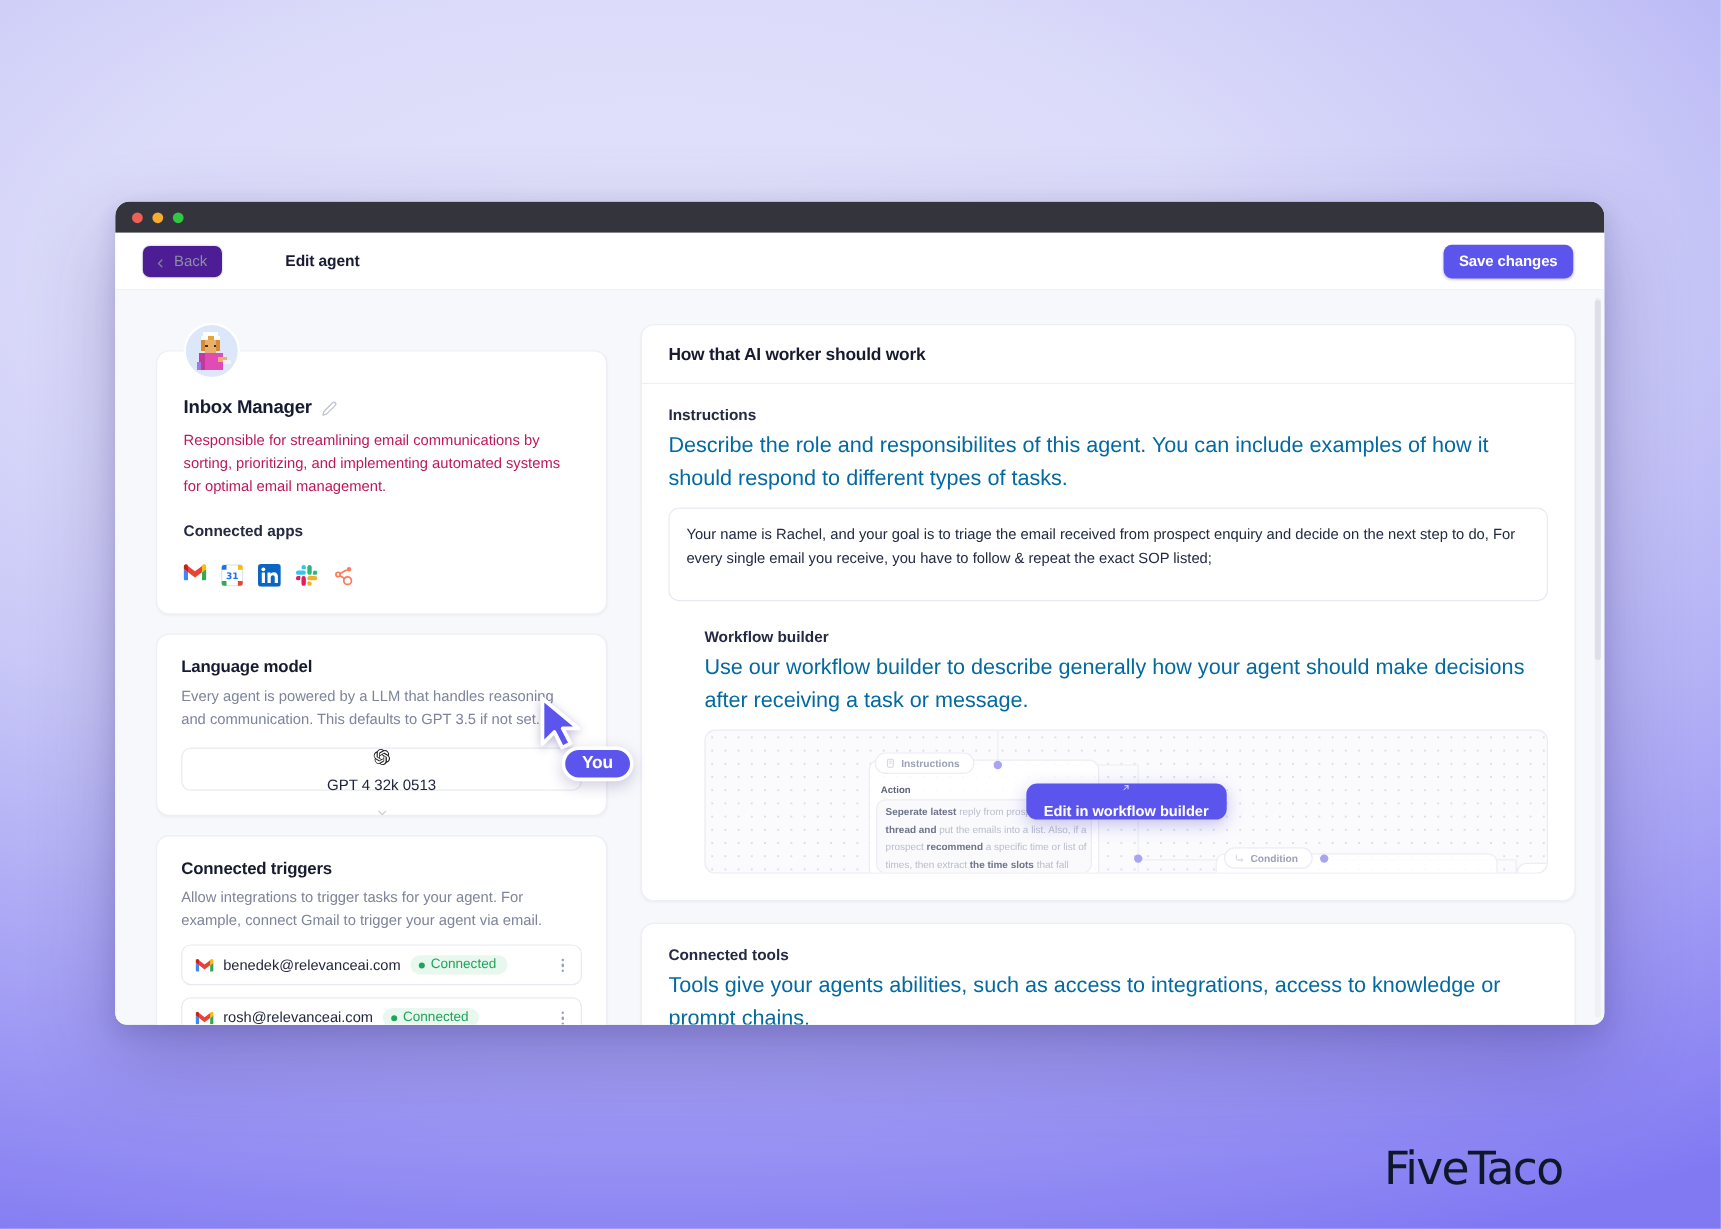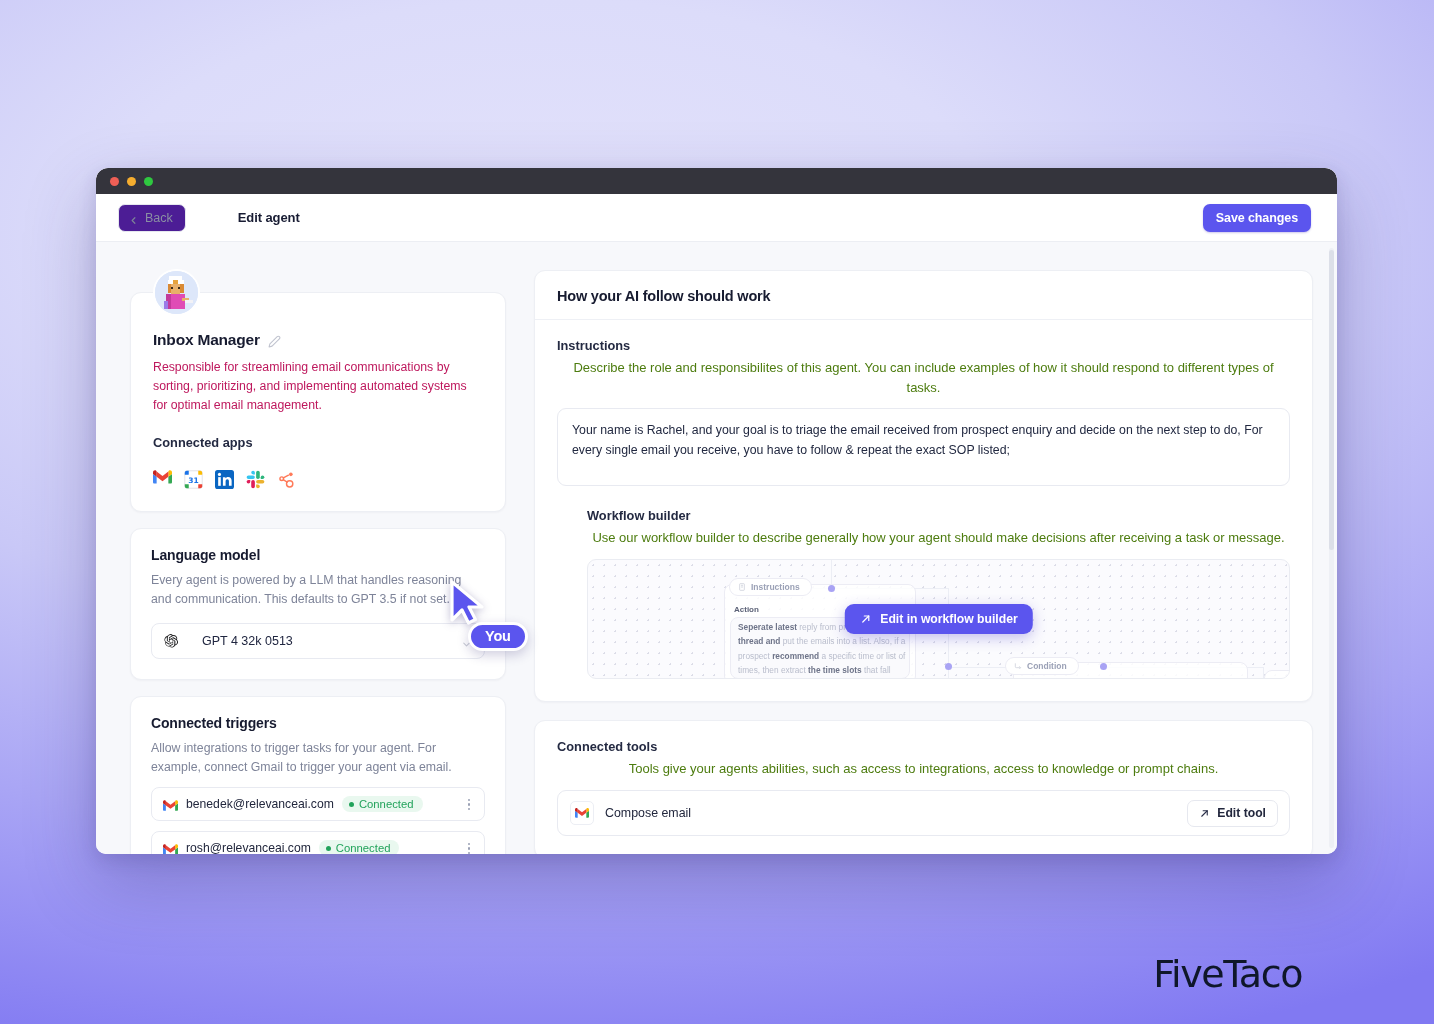--- a/index.html
+++ b/index.html
@@ -105,22 +105,22 @@
   .apps-row { display: flex; align-items: center; gap: 12px; margin-top: 20px; }
   .app-icon { width: 19px; height: 19px; display: block; }
 
   
   .lm-card { padding: 18px 20px 20px; margin-bottom: 16px; }
   .card-title { font-size: 14px; font-weight: 700; color: #171b30; letter-spacing: -.15px; }
   .card-desc { margin-top: 8px; font-size: 12.3px; line-height: 1.55; color: #7e8499; }
   .select-box {
     margin-top: 14px; height: 36px;
     border: 1px solid #e8eaf1; border-radius: 8px;
-    display: flex; align-items: center; gap: 24px;
-    padding: 0 12px; background: #fff; cursor: pointer;
+    display: flex; align-items: center; gap: 9px;
+    padding: 0 12px; background: #fff; cursor: pointer; flex-direction: column;
   }
   .select-box .label { font-size: 12.5px; color: #202640; font-weight: 500; flex: 1; }
   .chev-down { width: 11px; height: 11px; opacity: .45; }
 
   
   .trig-card { padding: 18px 20px 20px; }
   .trigger-row {
     margin-top: 10px; height: 34px;
     border: 1px solid #e8eaf1; border-radius: 8px;
     display: flex; align-items: center; gap: 8px;
@@ -139,21 +139,21 @@
 
   
   .panel { margin-bottom: 18px; padding: 0; }
   .panel-head {
     padding: 17px 22px 15px;
     border-bottom: 1px solid #eef0f5;
     font-size: 14.5px; font-weight: 700; color: #171b30; letter-spacing: -.2px;
   }
   .panel-body { padding: 18px 22px 22px; }
   .field-label { font-size: 12.8px; font-weight: 700; color: #242a42; }
-  .field-help { margin-top: 5px; font-size: 13px; color: #4d7c0f; line-height: 1.5; text-align: center;}
+  .field-help { margin-top: 5px; font-size: 18px; color: #0369a1; line-height: 1.5;}
   .textarea {
     margin-top: 11px;
     border: 1px solid #e8eaf1; border-radius: 9px;
     min-height: 78px; padding: 12px 14px;
     font-size: 12.3px; color: #222941; line-height: 1.62;
     background: #fff;
   }
 
   
   .wf-block { margin-top: 22px; padding-left: 30px; }
@@ -195,20 +195,21 @@
     left: 50%; top: 50%; transform: translate(-50%,-50%);
     background: #5b55ee; color: #fff;
     border-radius: 9px; border: none;
     height: 30px; padding: 0 15px;
     display: inline-flex; align-items: center; gap: 9px;
     font-size: 12.2px; font-weight: 700;
     font-family: "Liberation Sans", sans-serif;
     cursor: pointer;
     box-shadow: 0 4px 14px rgba(70,55,200,.30);
     white-space: nowrap;
+    flex-direction: column;
   }
   .wf-btn svg { width: 12px; height: 12px; }
 
   
   .tool-row {
     margin-top: 12px; height: 46px;
     border: 1px solid #e8eaf1; border-radius: 9px;
     display: flex; align-items: center; gap: 11px;
     padding: 0 11px 0 12px; background: #fff;
   }
@@ -436,21 +437,21 @@
               <i></i>
             </span>
         </div>
 
       </div>
     </div>
 
     <div class="col-right">
 
       <div class="card panel">
-        <div class="panel-head">How your AI follow should work</div>
+        <div class="panel-head">How that AI worker should work</div>
         <div class="panel-body">
           <div class="field-label">Instructions</div>
           <div class="field-help">Describe the role and responsibilites of this agent. You can include examples of how it should respond to different types of tasks.</div>
           <div class="textarea">Your name is Rachel, and your goal is to triage the email received from prospect enquiry and decide on the next step to do, For every single email you receive, you have to follow &amp; repeat the exact SOP listed;</div>
 
           <div class="wf-block">
             <div class="field-label">Workflow builder</div>
             <div class="field-help">Use our workflow builder to describe generally how your agent should make decisions after receiving a task or message.</div>
 
             <div class="wf-canvas">
@@ -476,21 +477,21 @@
                 <span>reply from prospect from the</span>
                 <b>thread and</b>
                 <span>put the emails into a list. Also, if a prospect</span>
                 <b>recommend</b>
                 <span>a specific time or list of times, then extract</span>
                 <b>the time slots</b>
                 <span>that fall within that range</span>
               </div>
 
               <div class="wf-node" style="left:425px;top:102px;width:235px;height:40px;"></div>
-              <div class="wf-chip" style="left:417px;top:97px;">
+              <div class="wf-chip" style="left:432px;top:97px;">
                 <svg viewBox="0 0 24 24" fill="none" stroke="#9ba1b6" stroke-width="2">
                     <path d="M4 4v10a3 3 0 0 0 3 3h12"></path>
                     <path d="M16 13l4 4-4 4"></path>
                   </svg>
                 <span>Condition</span>
               </div>
               <div class="wf-node" style="left:676px;top:110px;width:200px;height:40px;"></div>
 
               <div class="wf-dot" style="left:240px;top:25px;"></div>
               <div class="wf-dot" style="left:357px;top:103px;"></div>

